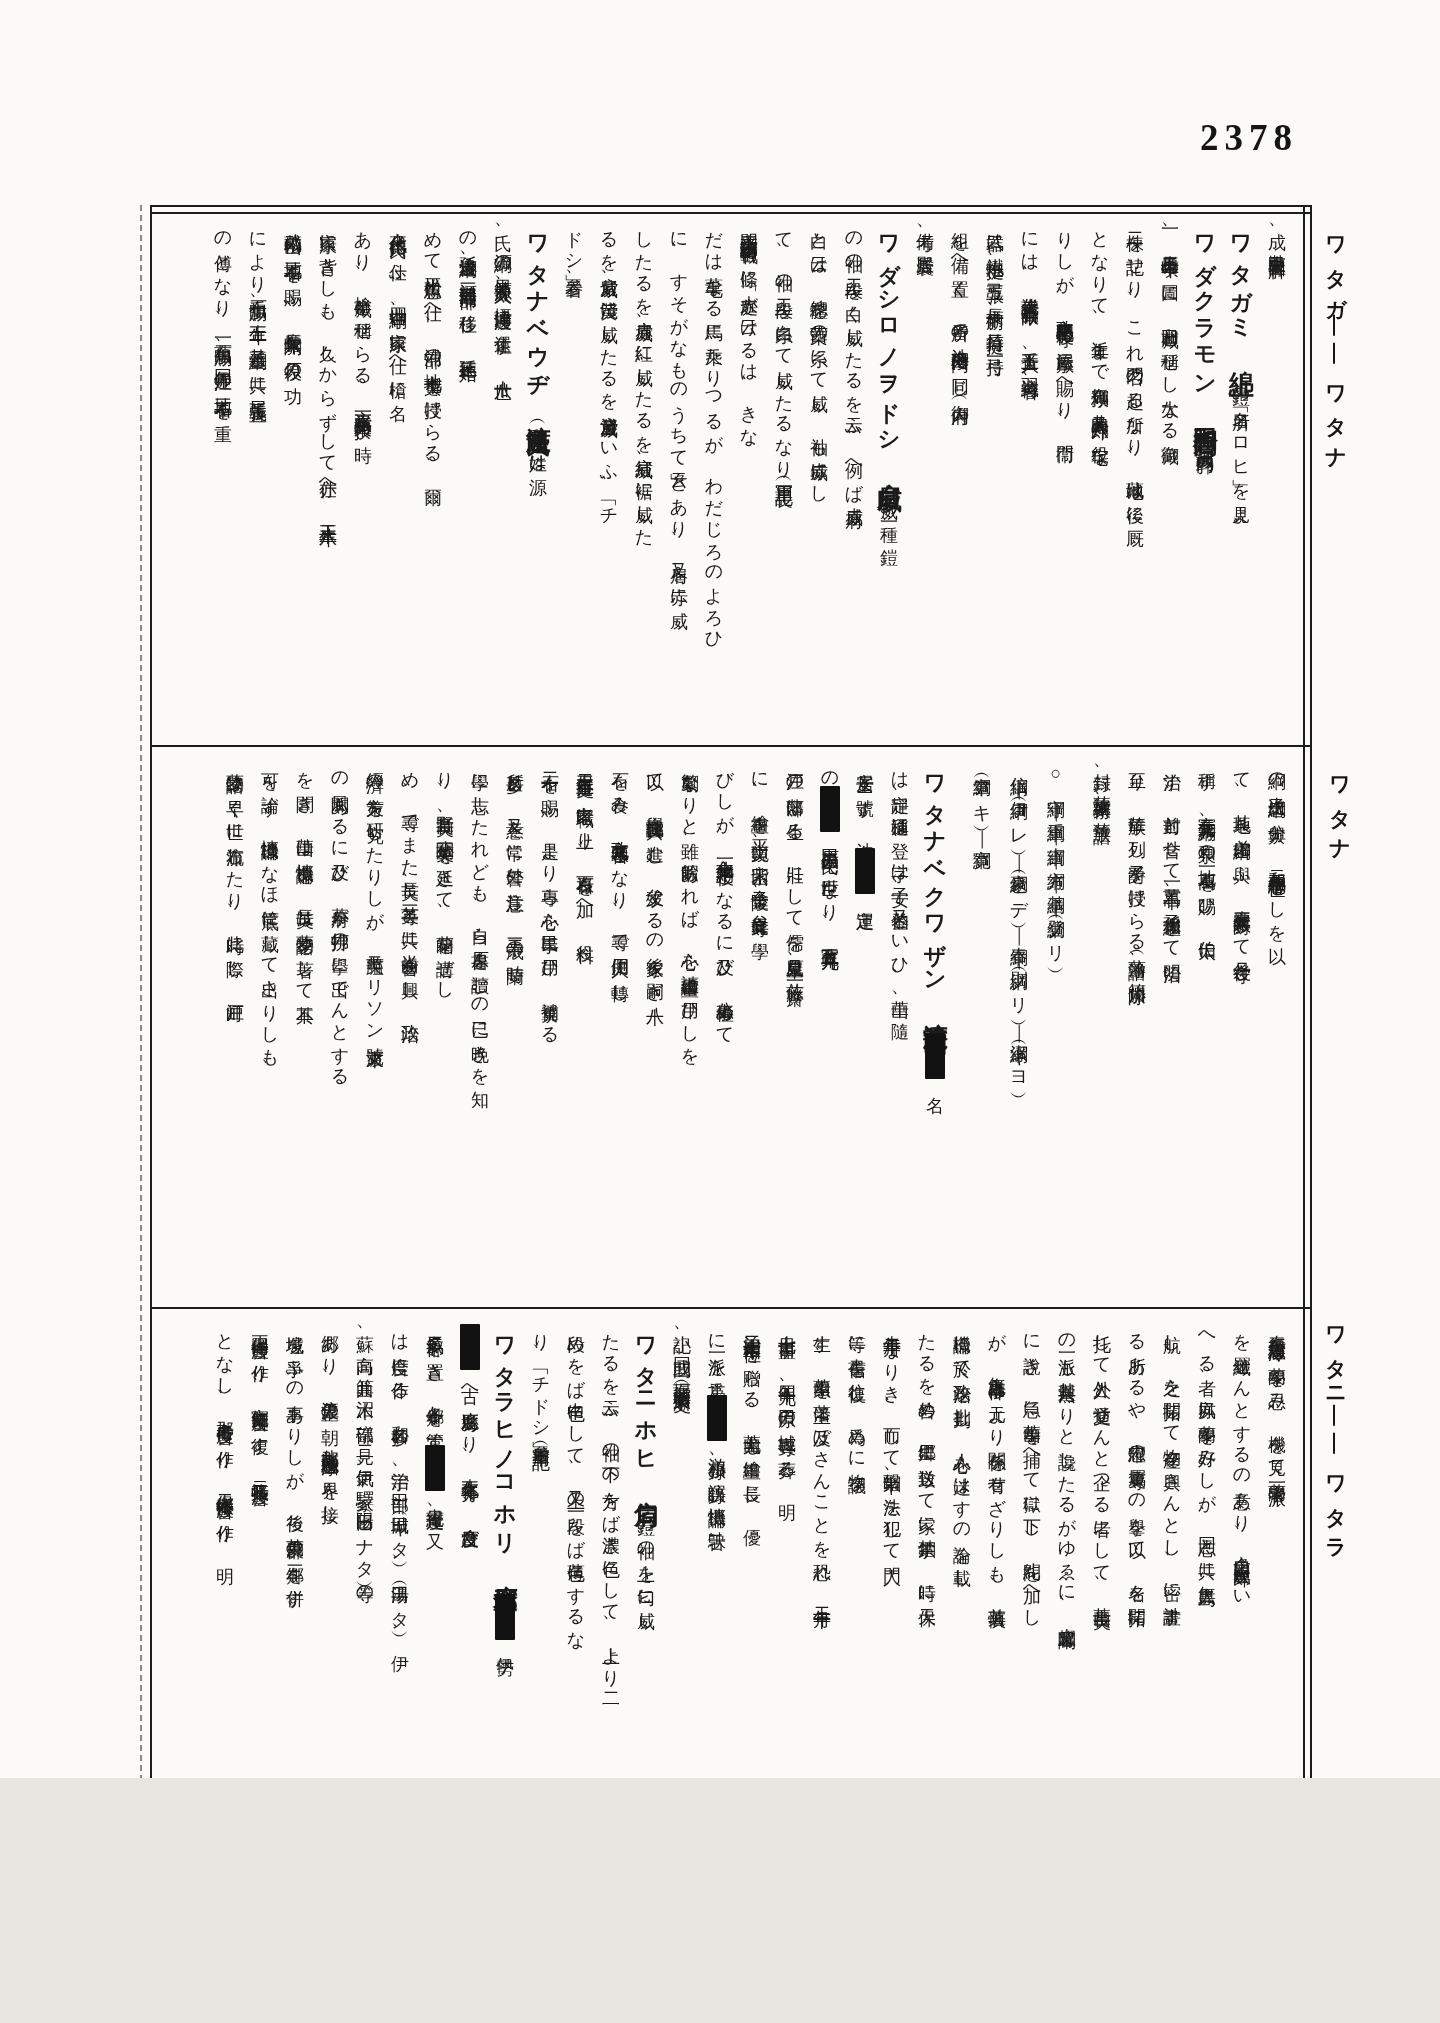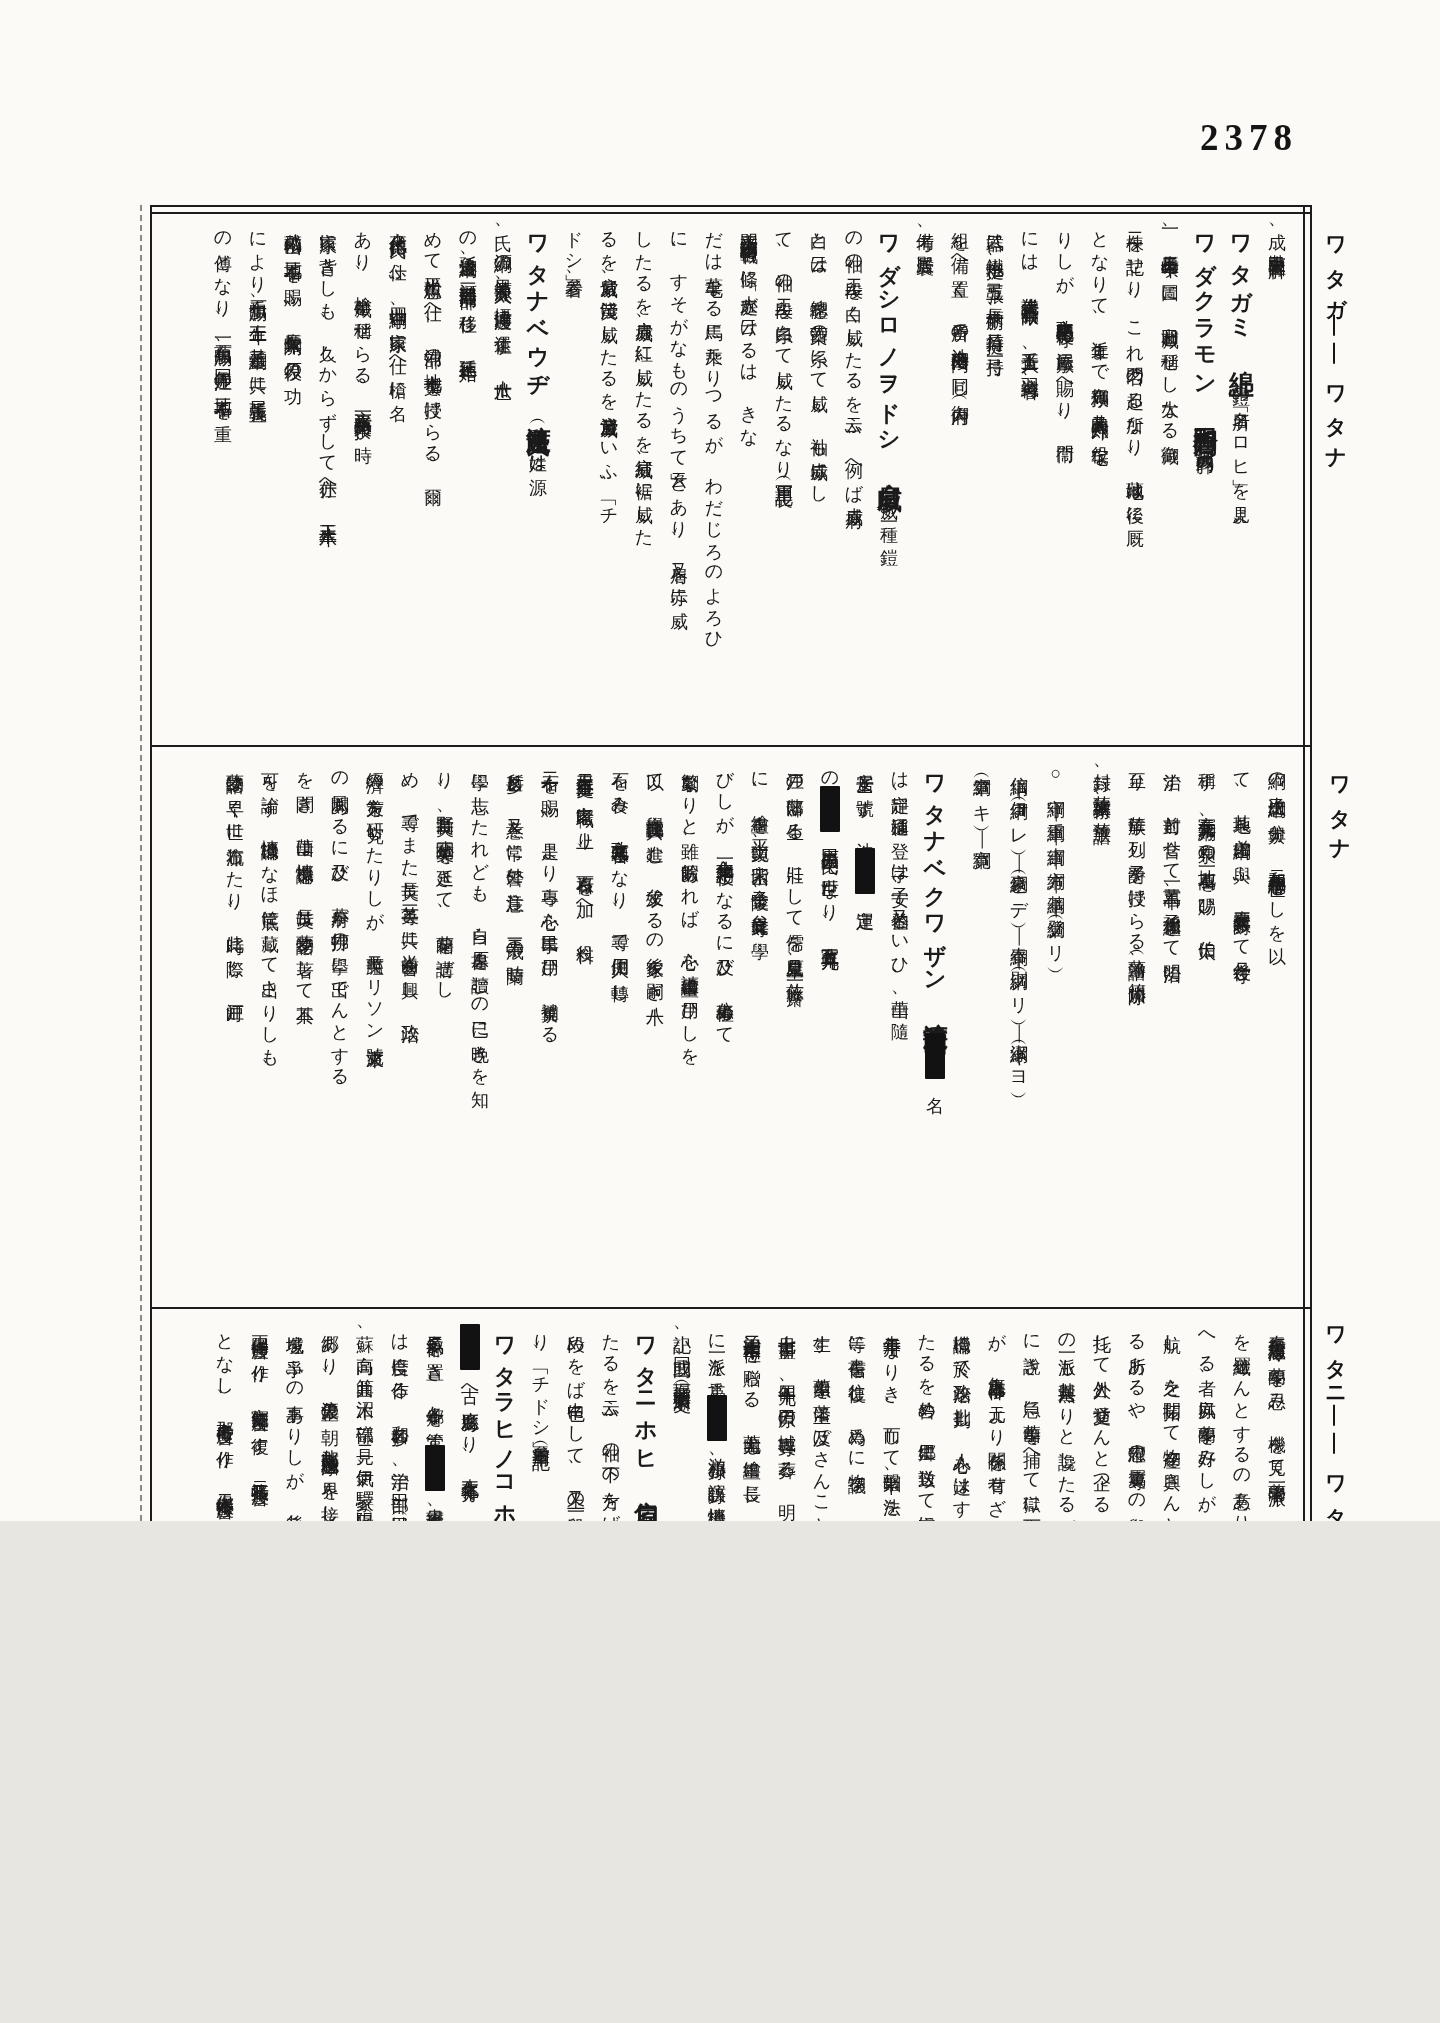--- a/index.html
+++ b/index.html
@@ -1,16 +1,16 @@
 <!DOCTYPE html>
 <html><head>
 <meta charset="utf-8">
 <style>
   html,body{margin:0;padding:0;background:#e8e6e1;}
-  .page{position:relative;width:1440px;height:1521px;background:#fbfaf7;overflow:hidden;
+  .page{position:relative;width:1440px;height:1778px;background:#fbfaf7;overflow:hidden;
         font-family:"Liberation Serif","DejaVu Serif",serif;color:#1b1b1b;}
   .pageno{position:absolute;top:116px;left:1200px;font-weight:bold;font-size:37px;
           letter-spacing:6px;color:#151515;}
   .gutter{position:absolute;left:140px;top:205px;height:1676px;width:0;border-left:2px dashed #5a5a5a;opacity:.7;}
   .frame{position:absolute;left:150px;top:205px;width:1162px;height:1676px;
          border:2.5px solid #1c1c1c;box-sizing:border-box;background:#fbfaf7;}
   .frame::before{content:"";position:absolute;top:5px;left:0;right:0;height:2px;background:#1c1c1c;}
   .frame::after{content:"";position:absolute;top:0;bottom:0;right:5px;width:2px;background:#1c1c1c;}
   .band{position:relative;width:100%;box-sizing:border-box;
         writing-mode:vertical-rl;text-orientation:mixed;

